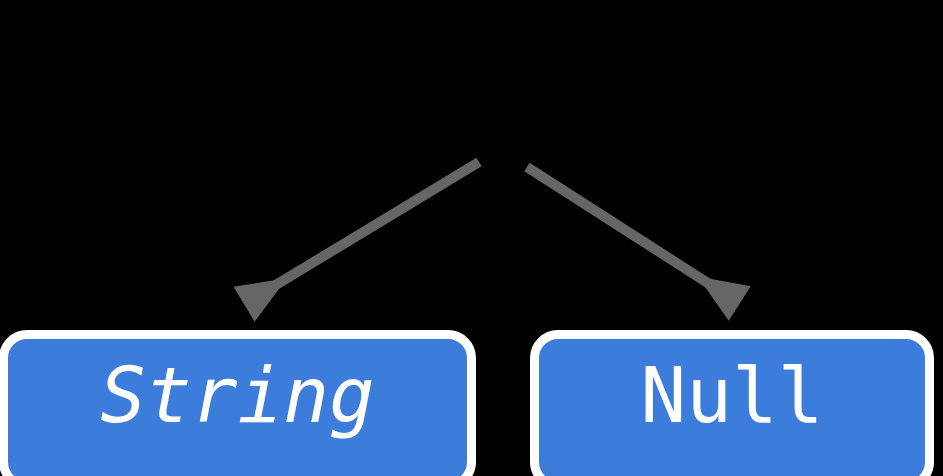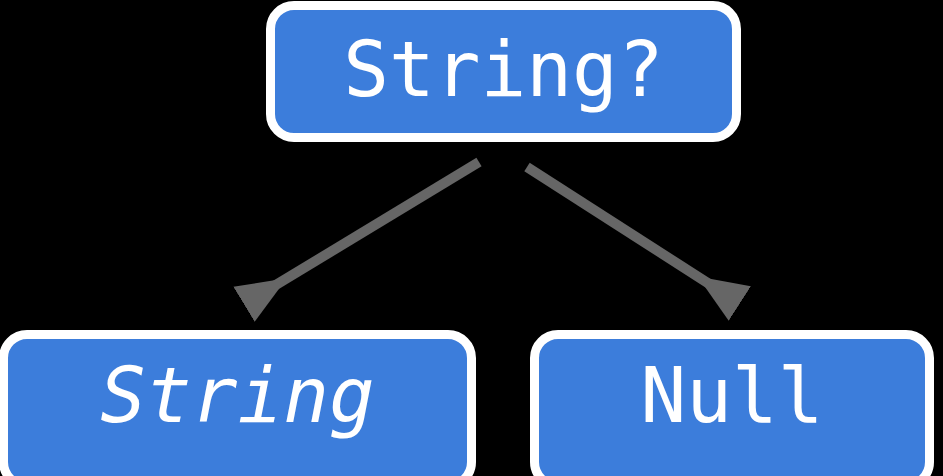--- a/index.html
+++ b/index.html
@@ -96,23 +96,20 @@
       <marker id="head-right" markerWidth="5" markerHeight="5" refX="3.6" refY="2.5" orient="auto" markerUnits="strokeWidth">
         <path d="M0,2.5 L5,0.45 L5,4.55 Z" fill="#666666"></path>
       </marker>
     </defs>
 
     <line x1="479" y1="162" x2="256" y2="297" stroke="#666666" stroke-width="10" stroke-linecap="butt" marker-end="url(#head-left)"></line>
 
     <line x1="527" y1="167" x2="728" y2="296" stroke="#666666" stroke-width="10" stroke-linecap="butt" marker-end="url(#head-right)"></line>
   </svg>
 
-  <div class="type-node" id="node-root">
-    <span class="type-node-label">String?</span>
-  </div>
 
   <div class="type-node" id="node-left">
     <span class="type-node-label">String</span>
   </div>
 
   <div class="type-node" id="node-right">
     <span class="type-node-label">Null</span>
   </div>
 
 </div>

